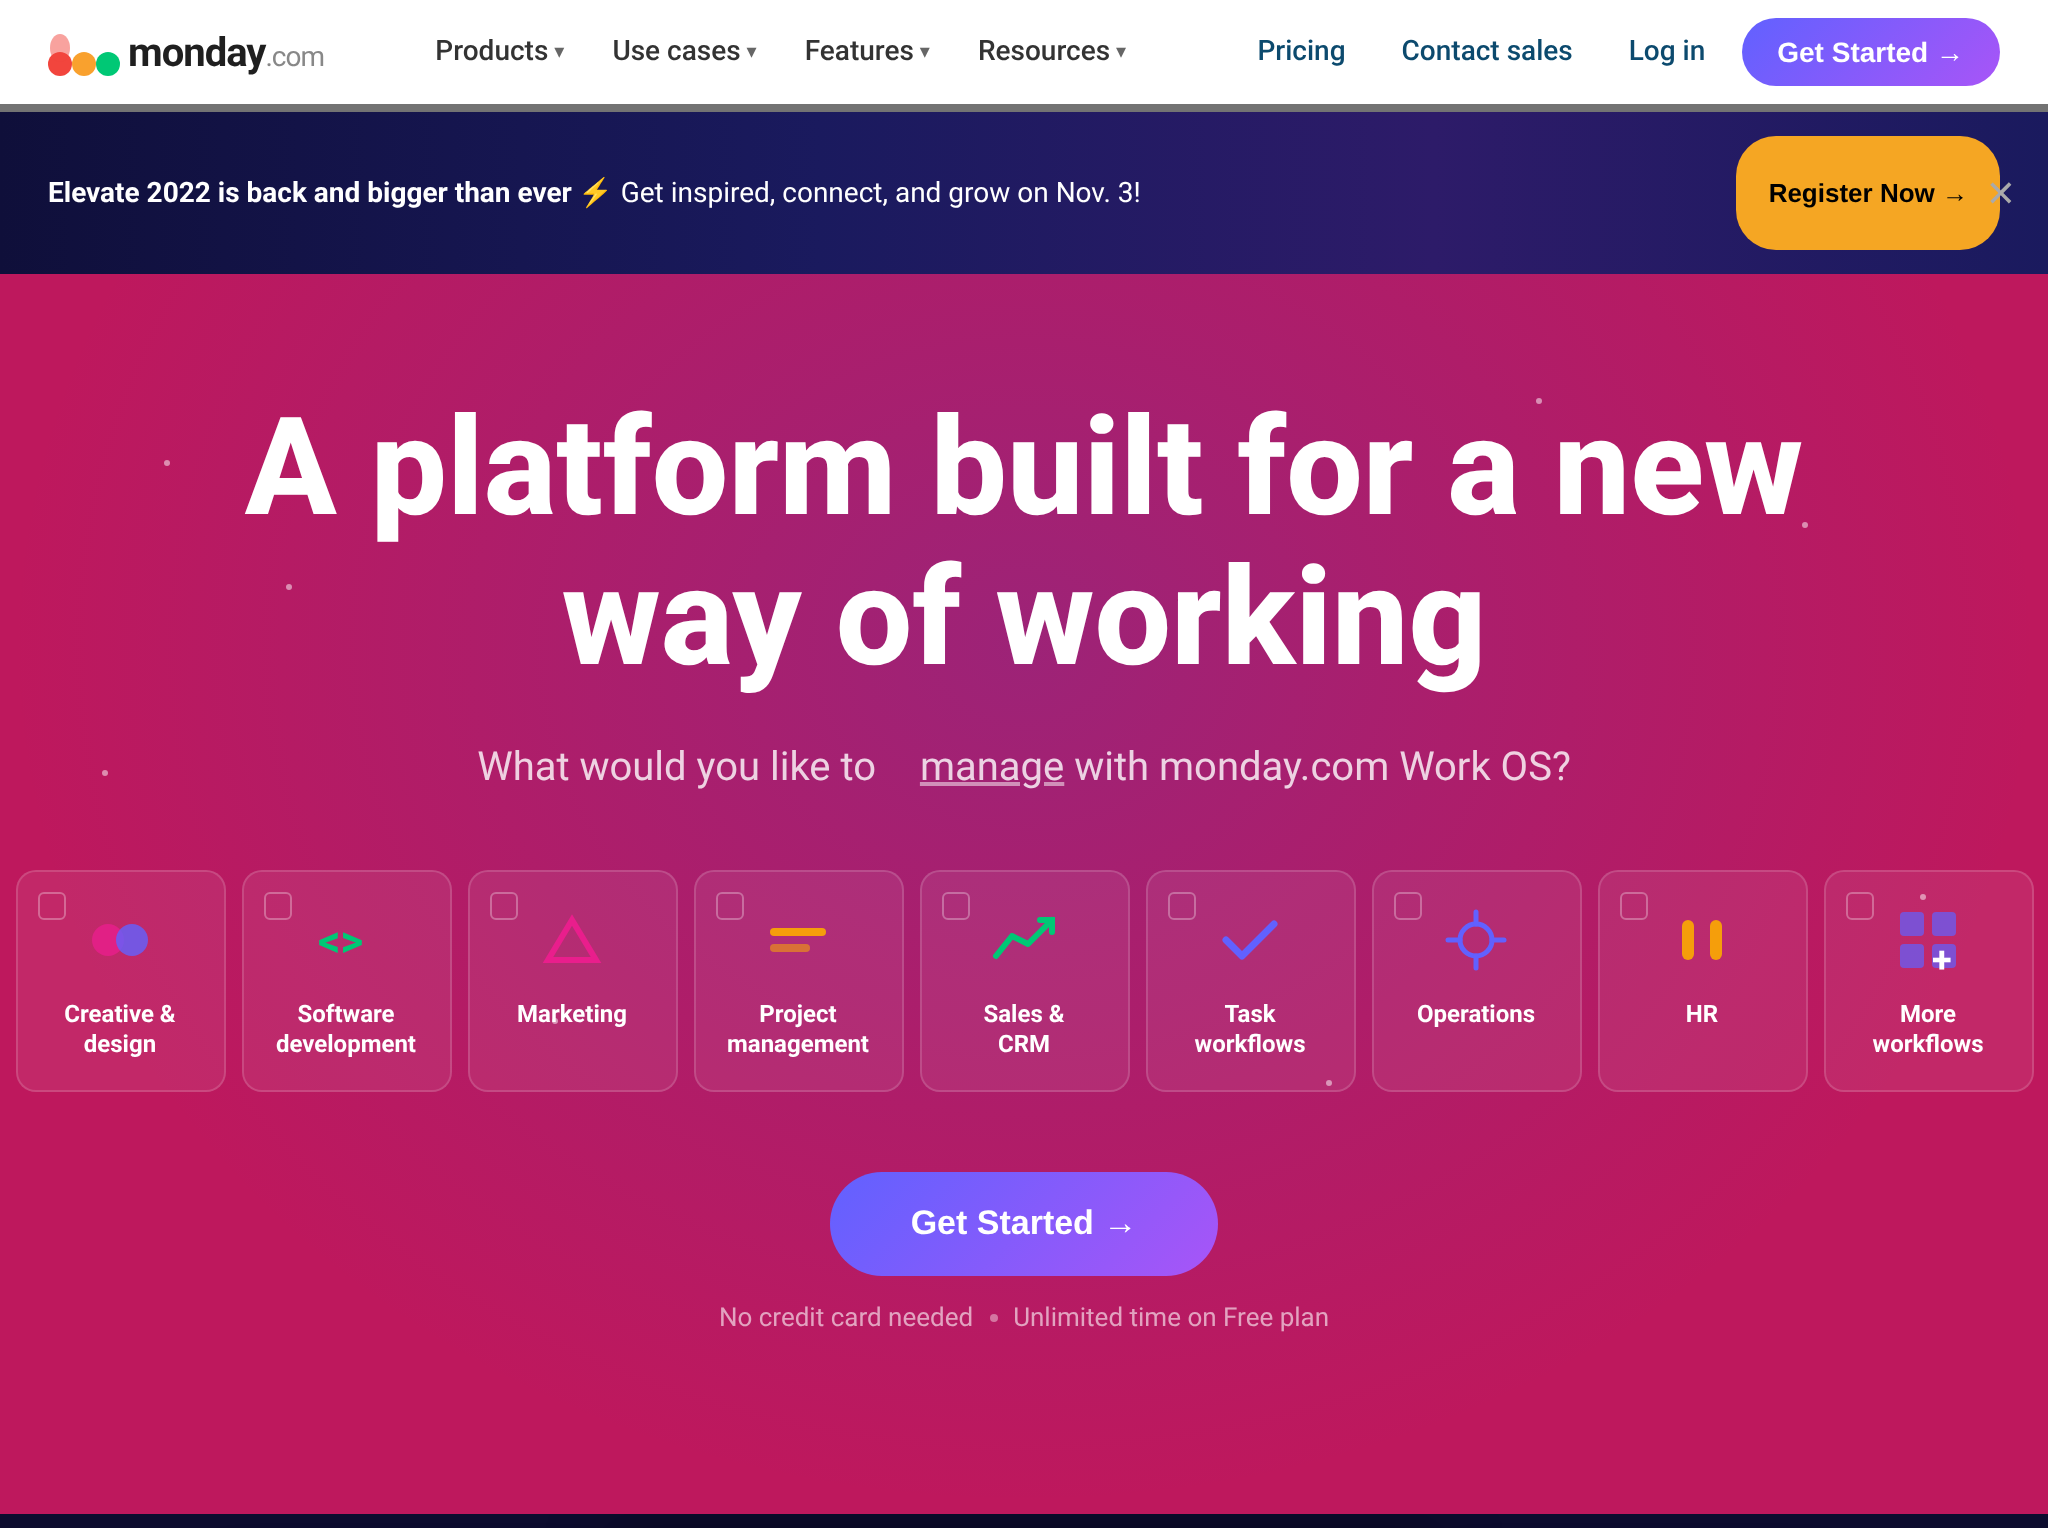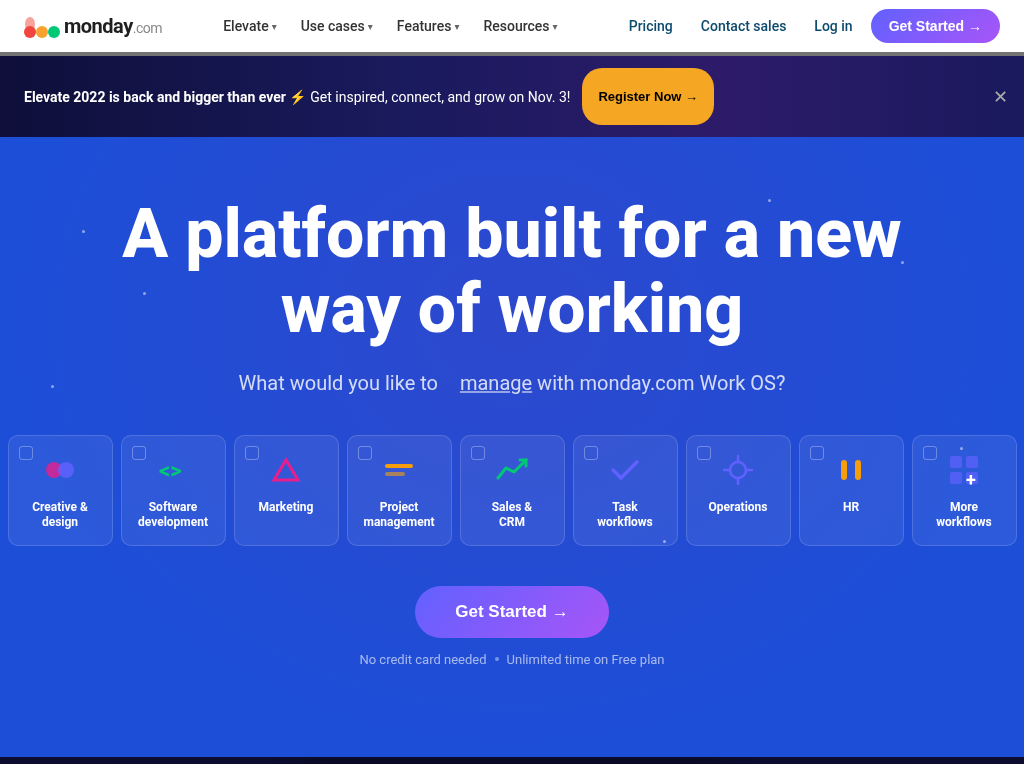--- a/index.html
+++ b/index.html
@@ -28,38 +28,38 @@
     .btn-started {
       background: linear-gradient(135deg, #6161ff, #a855f7);
       color: #fff; border: none; padding: 9px 18px;
       border-radius: 20px; font-size: 14px; font-weight: 600; cursor: pointer;
       display: flex; align-items: center; gap: 6px;
     }
 
     
     .banner {
       background: linear-gradient(90deg, #0f0f3a 0%, #1a1a5e 40%, #2d1b69 70%, #1a1a5e 100%);
-      display: flex; align-items: center; justify-content: flex-start; gap: 12px;
+      display: flex; align-items: center; justify-content: space-between; gap: 12px;
       padding: 12px 24px; position: relative;
     }
     .banner-text { color: #fff; font-size: 14px; }
     .banner-text strong { font-weight: 700; }
     .banner-btn {
       background: #f5a623; color: #000000; border: none;
       padding: 21px 16px; border-radius: 20px; font-size: 13px;
       font-weight: 600; cursor: pointer; display: flex; align-items: center; gap: 5px;
     }
     .banner-close {
       position: absolute; right: 16px; top: 50%; transform: translateY(-50%);
       color: #aaa; cursor: pointer; font-size: 18px; background: none; border: none;
     }
 
     
     .hero {
-      background: #1d4ed8;
+      background: #be185d;
       min-height: 620px;
       display: flex; flex-direction: column; align-items: center;
       padding: 60px 20px 40px;
       position: relative; overflow: hidden;
     }
     .hero::before {
       content: '';
       position: absolute; top: 0; left: 0; right: 0; bottom: 0;
       background: radial-gradient(ellipse at 50% 30%, rgba(80,60,180,0.3) 0%, transparent 70%);
       pointer-events: none;
@@ -139,21 +139,21 @@
         <circle cx="18" cy="18" r="6" fill="#f9a12e"></circle>
         <circle cx="30" cy="18" r="6" fill="#00c875"></circle>
         <ellipse cx="6" cy="10" rx="5" ry="7" fill="#f2453d" opacity="0.5"></ellipse>
       </svg>
     </div>
     <span class="logo-text">monday<span class="com">.com</span></span>
   </div>
 
   <div class="nav-left">
     <div class="nav-item">
-      <span>Elevate</span>
+      <span>Products</span>
       <span class="arrow">▾</span>
     </div>
     <div class="nav-item">
       <span>Use cases</span>
       <span class="arrow">▾</span>
     </div>
     <div class="nav-item">
       <span>Features</span>
       <span class="arrow">▾</span>
     </div>

